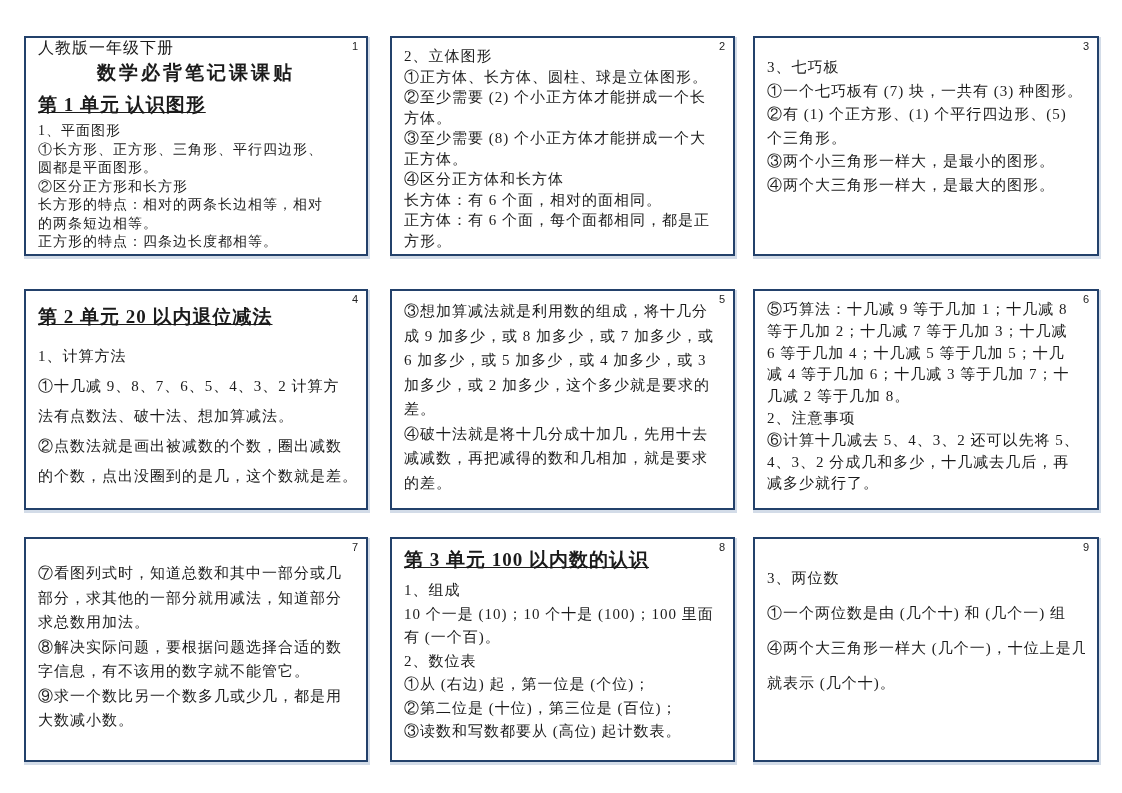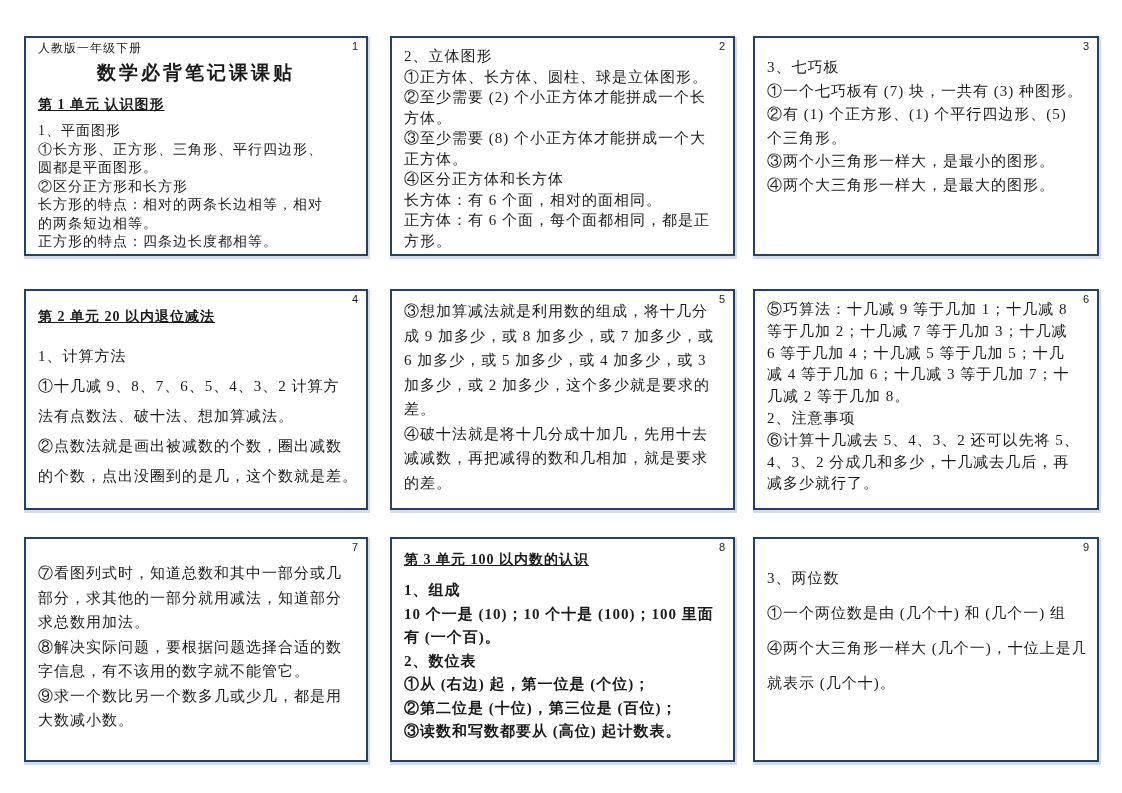--- a/index.html
+++ b/index.html
@@ -16,27 +16,27 @@
   }
   .pnum{
     position:absolute;top:2px;right:8px;
     font-family:"Liberation Sans","DejaVu Sans",sans-serif;
     font-size:11px;color:#222;
   }
   .line{
     white-space:nowrap;overflow:hidden;
     font-size:15px;letter-spacing:1px;
   }
-  .edition{font-size:12px;line-height:16px;letter-spacing:1px;}
+  .edition{font-size:16px;line-height:16px;letter-spacing:1px;}
   .title{
     font-size:19px;font-weight:bold;text-align:center;
     line-height:34px;letter-spacing:3px;white-space:nowrap;
   }
   .heading{
-    font-size:14px;font-weight:bold;text-decoration:underline;
+    font-size:19px;font-weight:bold;text-decoration:underline;
     line-height:30px;letter-spacing:1px;white-space:nowrap;
   }
   
   .pos1{left:24px;top:36px;width:344px;height:220px;}
   .pos2{left:390px;top:36px;width:345px;height:220px;}
   .pos3{left:753px;top:36px;width:346px;height:220px;}
   .pos4{left:24px;top:289px;width:344px;height:221px;}
   .pos5{left:390px;top:289px;width:345px;height:221px;}
   .pos6{left:753px;top:289px;width:346px;height:221px;}
   .pos7{left:24px;top:537px;width:344px;height:225px;}
@@ -45,21 +45,21 @@
   
   .c1{padding-top:2px;}  .c1 .line{line-height:18.5px;font-size:14px;}
   .c1 .heading{margin-bottom:2px;}
   .c2{padding-top:8px;}  .c2 .line{line-height:20.5px;font-family:Liberation Serif, serif;}
   .c3{padding-top:18px;} .c3 .line{line-height:23.5px;}
   .c4{padding-top:10px;} .c4 .line{line-height:30px;}
   .c4 .heading{margin-bottom:8px;line-height:32px;}
   .c5{padding-top:8px;}  .c5 .line{line-height:24.5px;}
   .c6{padding-top:8px;}  .c6 .line{line-height:21.8px;}
   .c7{padding-top:22px;} .c7 .line{line-height:24.5px;}
-  .c8{padding-top:6px;}  .c8 .line{line-height:23.5px;font-weight:bold;}
+  .c8{padding-top:6px;}  .c8 .line{line-height:23.5px;}
   .c8 .heading{margin-bottom:4px;}
   .c9{padding-top:22px;} .c9 .line{line-height:35px;}
 </style>
 </head>
 <body>
 
 <div class="card pos1 c1">
   <span class="pnum">1</span>
   <div class="edition">人教版一年级下册</div>
   <div class="title">数学必背笔记课课贴</div>

